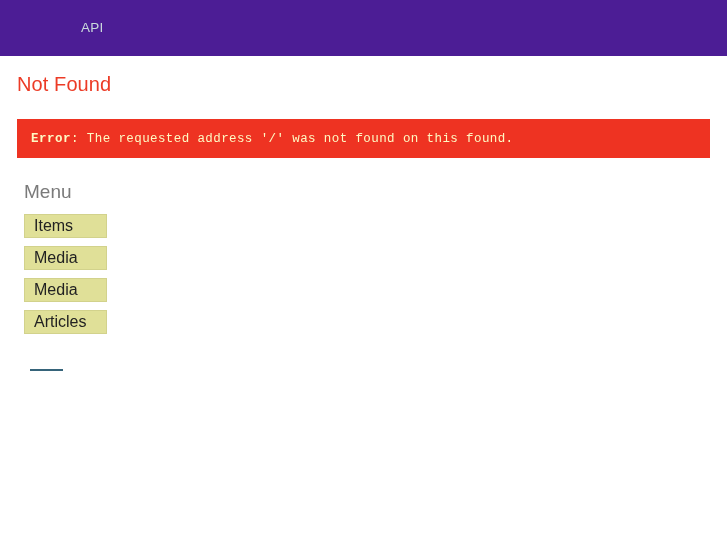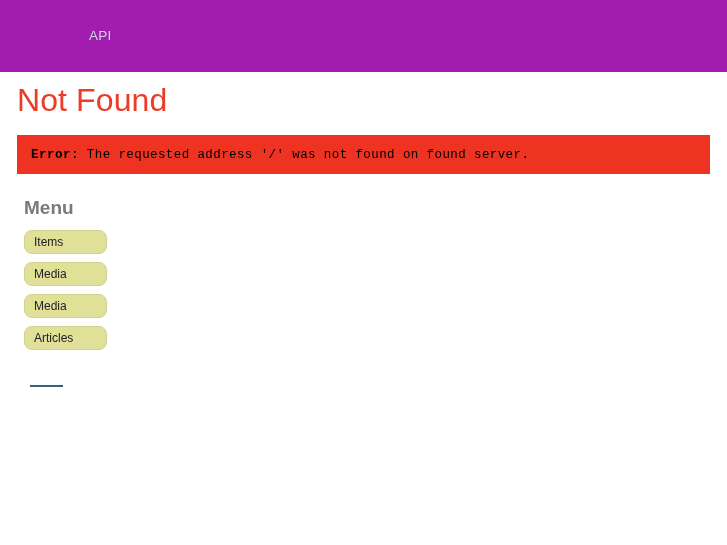--- a/index.html
+++ b/index.html
@@ -11,56 +11,56 @@
     width: 727px;
     height: 545px;
     background: #ffffff;
     font-family: "Liberation Sans", sans-serif;
     overflow: hidden;
   }
 
   
   .topbar {
     height: 40px;
-    background: #a21caf;
+    background: #4c1d95;
     display: flex;
     align-items: center;
-    padding: 16px;
+    padding: 8px;
     margin: 0;
   }
   .topbar-brand {
     color: #c9d8dc;
     font-size: 13.5px;
     font-family: "Liberation Sans", sans-serif;
     letter-spacing: 0.2px;
     margin-left: 73px;
     line-height: 40px;
   }
 
   
   .page {
     padding: 0 17px;
   }
 
   .page-title {
     color: #ec3b26;
-    font-size: 32px;
+    font-size: 20px;
     font-weight: normal;
     font-family: "Liberation Sans", sans-serif;
     margin: 0;
     padding-top: 13px;
     line-height: 30px;
     letter-spacing: 0.1px;
   }
 
   
   .error-banner {
     margin-top: 20px;
     background: #ee3322;
-    color: #000000;
+    color: #fef9c3;
     height: 39px;
     display: flex;
     align-items: center;
     padding: 0 14px;
     box-sizing: border-box;
     font-family: "Liberation Mono", monospace;
     font-size: 12.5px;
     white-space: pre;
   }
   .error-banner .error-label {
@@ -72,41 +72,41 @@
   }
 
   
   .menu-section {
     margin-top: 23px;
     padding-left: 7px;
   }
   .menu-heading {
     color: #7a7a7a;
     font-size: 19px;
-    font-weight: bold;
+    font-weight: normal;
     font-family: "Liberation Sans", sans-serif;
     margin: 0 0 11px 0;
     line-height: 22px;
   }
   .menu-list {
     list-style: none;
     margin: 0;
     padding: 0;
   }
   .menu-item {
     display: block;
     width: 83px;
     box-sizing: border-box;
     margin-bottom: 8px;
     background: #e0e098;
     border: 1px solid #d2d28c;
-    border-radius: 8px;
+    border-radius: 0;
     padding: 3px 0 3px 9px;
     color: #222222;
-    font-size: 12px;
+    font-size: 16px;
     font-family: "Liberation Sans", sans-serif;
     text-decoration: none;
     line-height: 16px;
     cursor: pointer;
   }
 
   
   .footer-link-wrap {
     margin-top: 23px;
     padding-left: 13px;
@@ -128,21 +128,21 @@
 
 <div class="topbar">
   <span class="topbar-brand">API</span>
 </div>
 
 <div class="page">
 
   <h1 class="page-title">Not Found</h1>
 
   <div class="error-banner">
-    <span class="error-label">Error</span><span class="error-text">: </span><span class="error-text">The requested address '/' was not found on found server.</span>
+    <span class="error-label">Error</span><span class="error-text">: </span><span class="error-text">The requested address '/' was not found on this found.</span>
   </div>
 
   <div class="menu-section">
     <h2 class="menu-heading">Menu</h2>
 
     <ul class="menu-list">
       <li>
         <a class="menu-item" href="#">Items</a>
       </li>
       <li>

